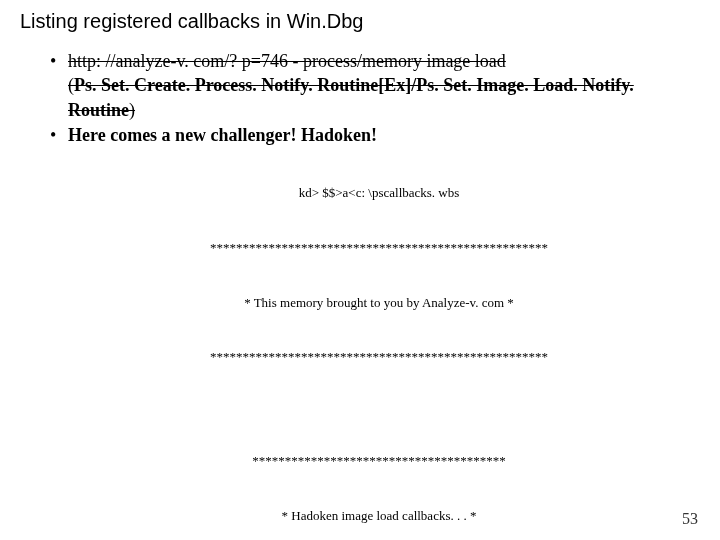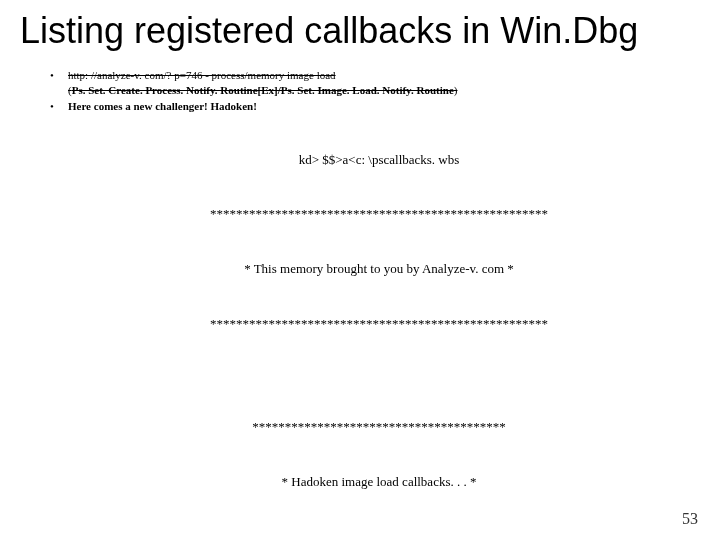--- a/index.html
+++ b/index.html
@@ -14,28 +14,28 @@
   }
   .slide {
     position: relative;
     width: 720px;
     height: 540px;
     box-sizing: border-box;
     padding: 10px 20px 0 20px;
   }
   .title {
     font-family: Arial, Helvetica, sans-serif;
-    font-size: 36px;
+    font-size: 20px;
     font-weight: 400;
     margin: 0 0 16px 0;
     letter-spacing: 0;
     white-space: nowrap;
   }
   .bullets {
-    font-size: 11px;
+    font-size: 18px;
     line-height: 1.35;
     margin: 0 0 2px 0;
     padding: 0 0 0 30px;
   }
   .bullets li {
     list-style: none;
     position: relative;
     padding-left: 18px;
     margin: 0 0 1px 0;
   }

